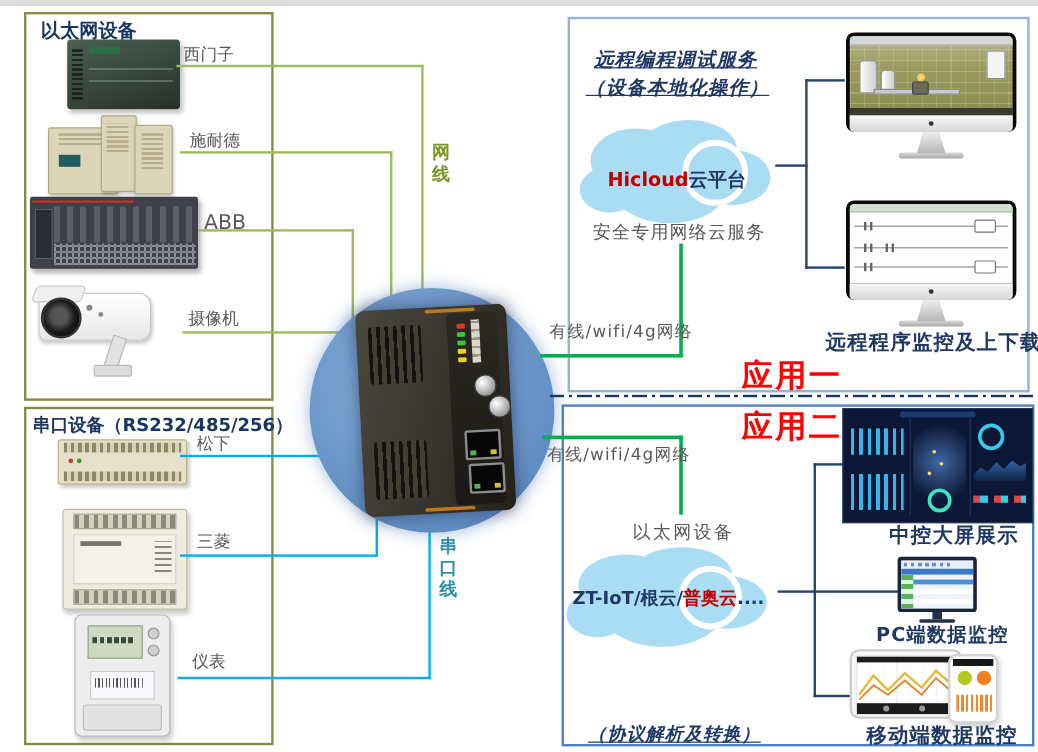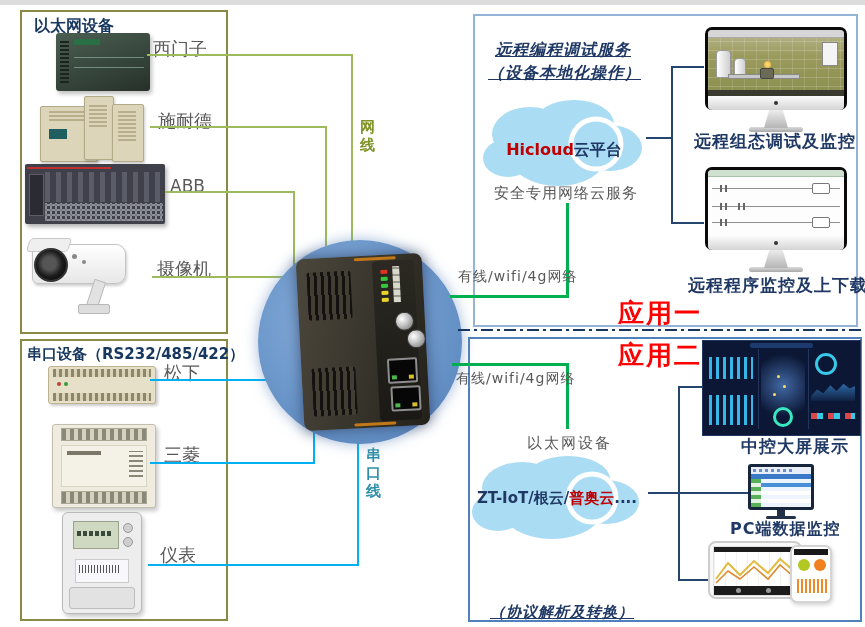--- a/index.html
+++ b/index.html
@@ -7,21 +7,21 @@
     position:relative;width:865px;height:627px;background:#fff;overflow:hidden;
     font-family:"DejaVu Sans","Liberation Sans",sans-serif;
   }
   .abs{position:absolute;}
   .hline{position:absolute;height:2px;}
   .vline{position:absolute;width:2px;}
   .oline{background:var(--olive-line,#9dbb5c);}
   .cline{background:var(--cyan-line,#00b0f0);}
   .gline{background:var(--green-line,#00b050);}
   .bline{background:var(--bracket-navy,#24466e);}
-  .devlbl{position:absolute;color:var(--text-gray,#595959);font-size:18px;white-space:nowrap;}
+  .devlbl{position:absolute;color:var(--text-gray,#595959);font-size:14px;white-space:nowrap;}
   .graylbl{position:absolute;color:var(--text-gray,#595959);font-size:14px;white-space:nowrap;letter-spacing:1px;}
   .boxtitle{position:absolute;color:var(--title-navy,#17375e);font-weight:bold;white-space:nowrap;}
   .svc-title{position:absolute;color:var(--navy,#1f3864);font-weight:bold;font-style:italic;
     text-decoration:underline;font-size:16px;white-space:nowrap;letter-spacing:1px;}
   .caption{position:absolute;color:var(--navy,#1f3864);font-weight:bold;font-size:17px;
     white-space:nowrap;letter-spacing:1px;text-align:center;}
   .applbl{position:absolute;color:var(--red,#ff0000);font-weight:bold;font-size:26px;
     white-space:nowrap;letter-spacing:2px;}
   .vtext{line-height:1.2;font-weight:bold;font-size:15px;word-break:break-all;}
 
@@ -202,21 +202,21 @@
     <div class="dot" style="left:50px;top:24px;width:4px;height:4px;"></div>
     <div class="arm"></div>
     <div class="base"></div>
   </div>
   <div class="devlbl" style="left:157px;top:257px;">摄像机</div>
   <div class="hline oline" style="left:152px;top:276px;width:134px;"></div>
 
   <div class="abs vtext" style="left:360px;top:118px;width:18px;color:var(--olive-text,#7f9427);">网线</div>
 
   <div class="devbox" style="left:20px;top:339px;width:208px;height:282px;"></div>
-  <div class="boxtitle" style="left:27px;top:345px;font-size:15px;">串口设备（RS232/485/422）</div>
+  <div class="boxtitle" style="left:27px;top:345px;font-size:15px;">串口设备（RS232/485/256）</div>
 
   <div class="abs dev-panasonic" style="left:48px;top:366px;width:106px;height:36px;">
     <div class="teeth" style="top:2px;"></div>
     <div class="teeth" style="bottom:2px;"></div>
     <div class="led" style="left:8px;top:15px;background:#c04030;"></div>
     <div class="led" style="left:15px;top:15px;background:#3a9a3a;"></div>
   </div>
   <div class="devlbl" style="left:164px;top:361px;">松下</div>
   <div class="hline cline" style="left:150px;top:379px;width:120px;"></div>
 
@@ -315,21 +315,20 @@
           <div class="glow" style="left:56px;top:31px;"></div>
           <div class="hmi" style="right:6px;top:12px;width:14px;height:22px;"></div>
           <div class="foot"></div>
         </div>
       </div>
       <div class="chin"></div>
     </div>
     <div class="stand"></div>
     <div class="base"></div>
   </div>
-  <div class="caption" style="left:694px;top:130px;width:160px;">远程组态调试及监控</div>
 
   <div class="imac" style="left:705px;top:167px;width:142px;">
     <div class="screen">
       <div class="content">
         <div class="scr-ladder">
           <div class="tb"></div>
           <div class="rung" style="top:18px;"></div>
           <div class="rung" style="top:36px;"></div>
           <div class="rung" style="top:52px;"></div>
           <div class="contact" style="left:12px;top:15px;"></div>
@@ -429,14 +428,15 @@
     </div>
   </div>
   <div class="phone" style="left:790px;top:545px;width:42px;height:58px;">
     <div class="ph-screen">
       <div class="ph-top"></div>
       <div class="ph-c1" style="left:4px;top:10px;width:12px;height:12px;background:#b4c824;"></div>
       <div class="ph-c1" style="left:20px;top:10px;width:12px;height:12px;background:#f08020;"></div>
       <div class="ph-bars" style="left:3px;bottom:6px;width:30px;height:14px;"></div>
     </div>
   </div>
+  <div class="caption" style="left:722px;top:601px;width:126px;">移动端数据监控</div>
 
 </div>
 
 </body></html>

